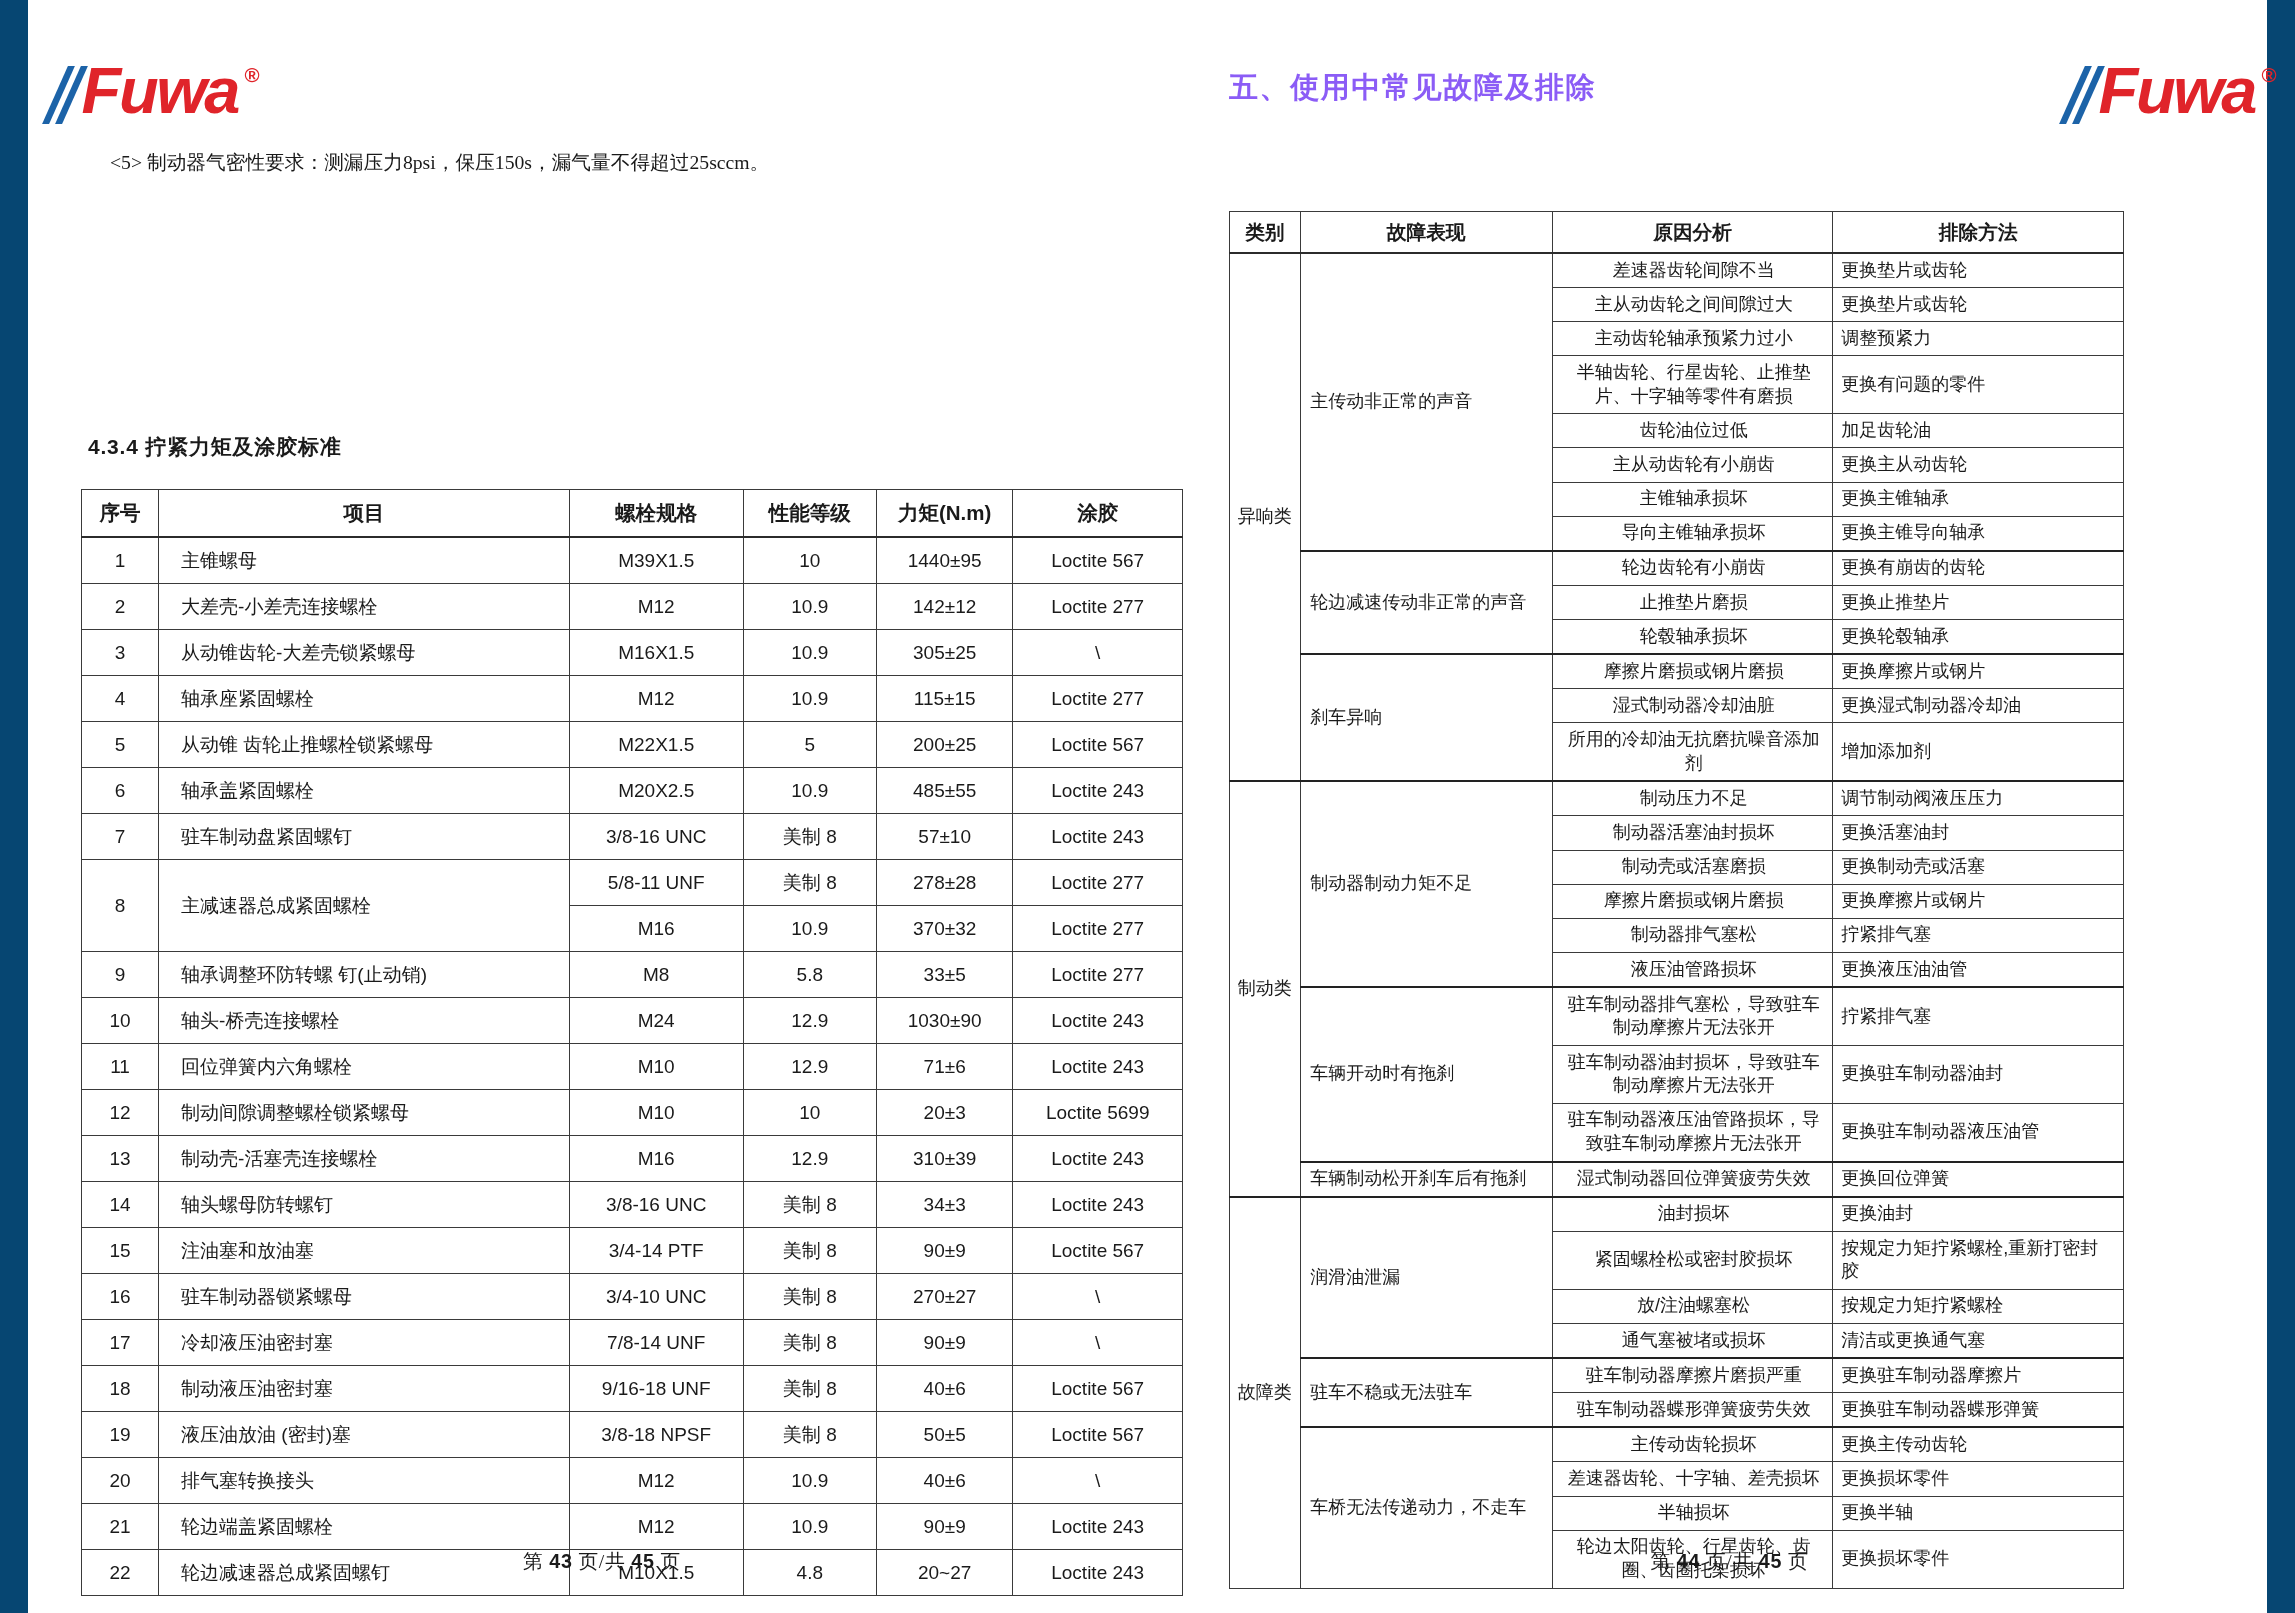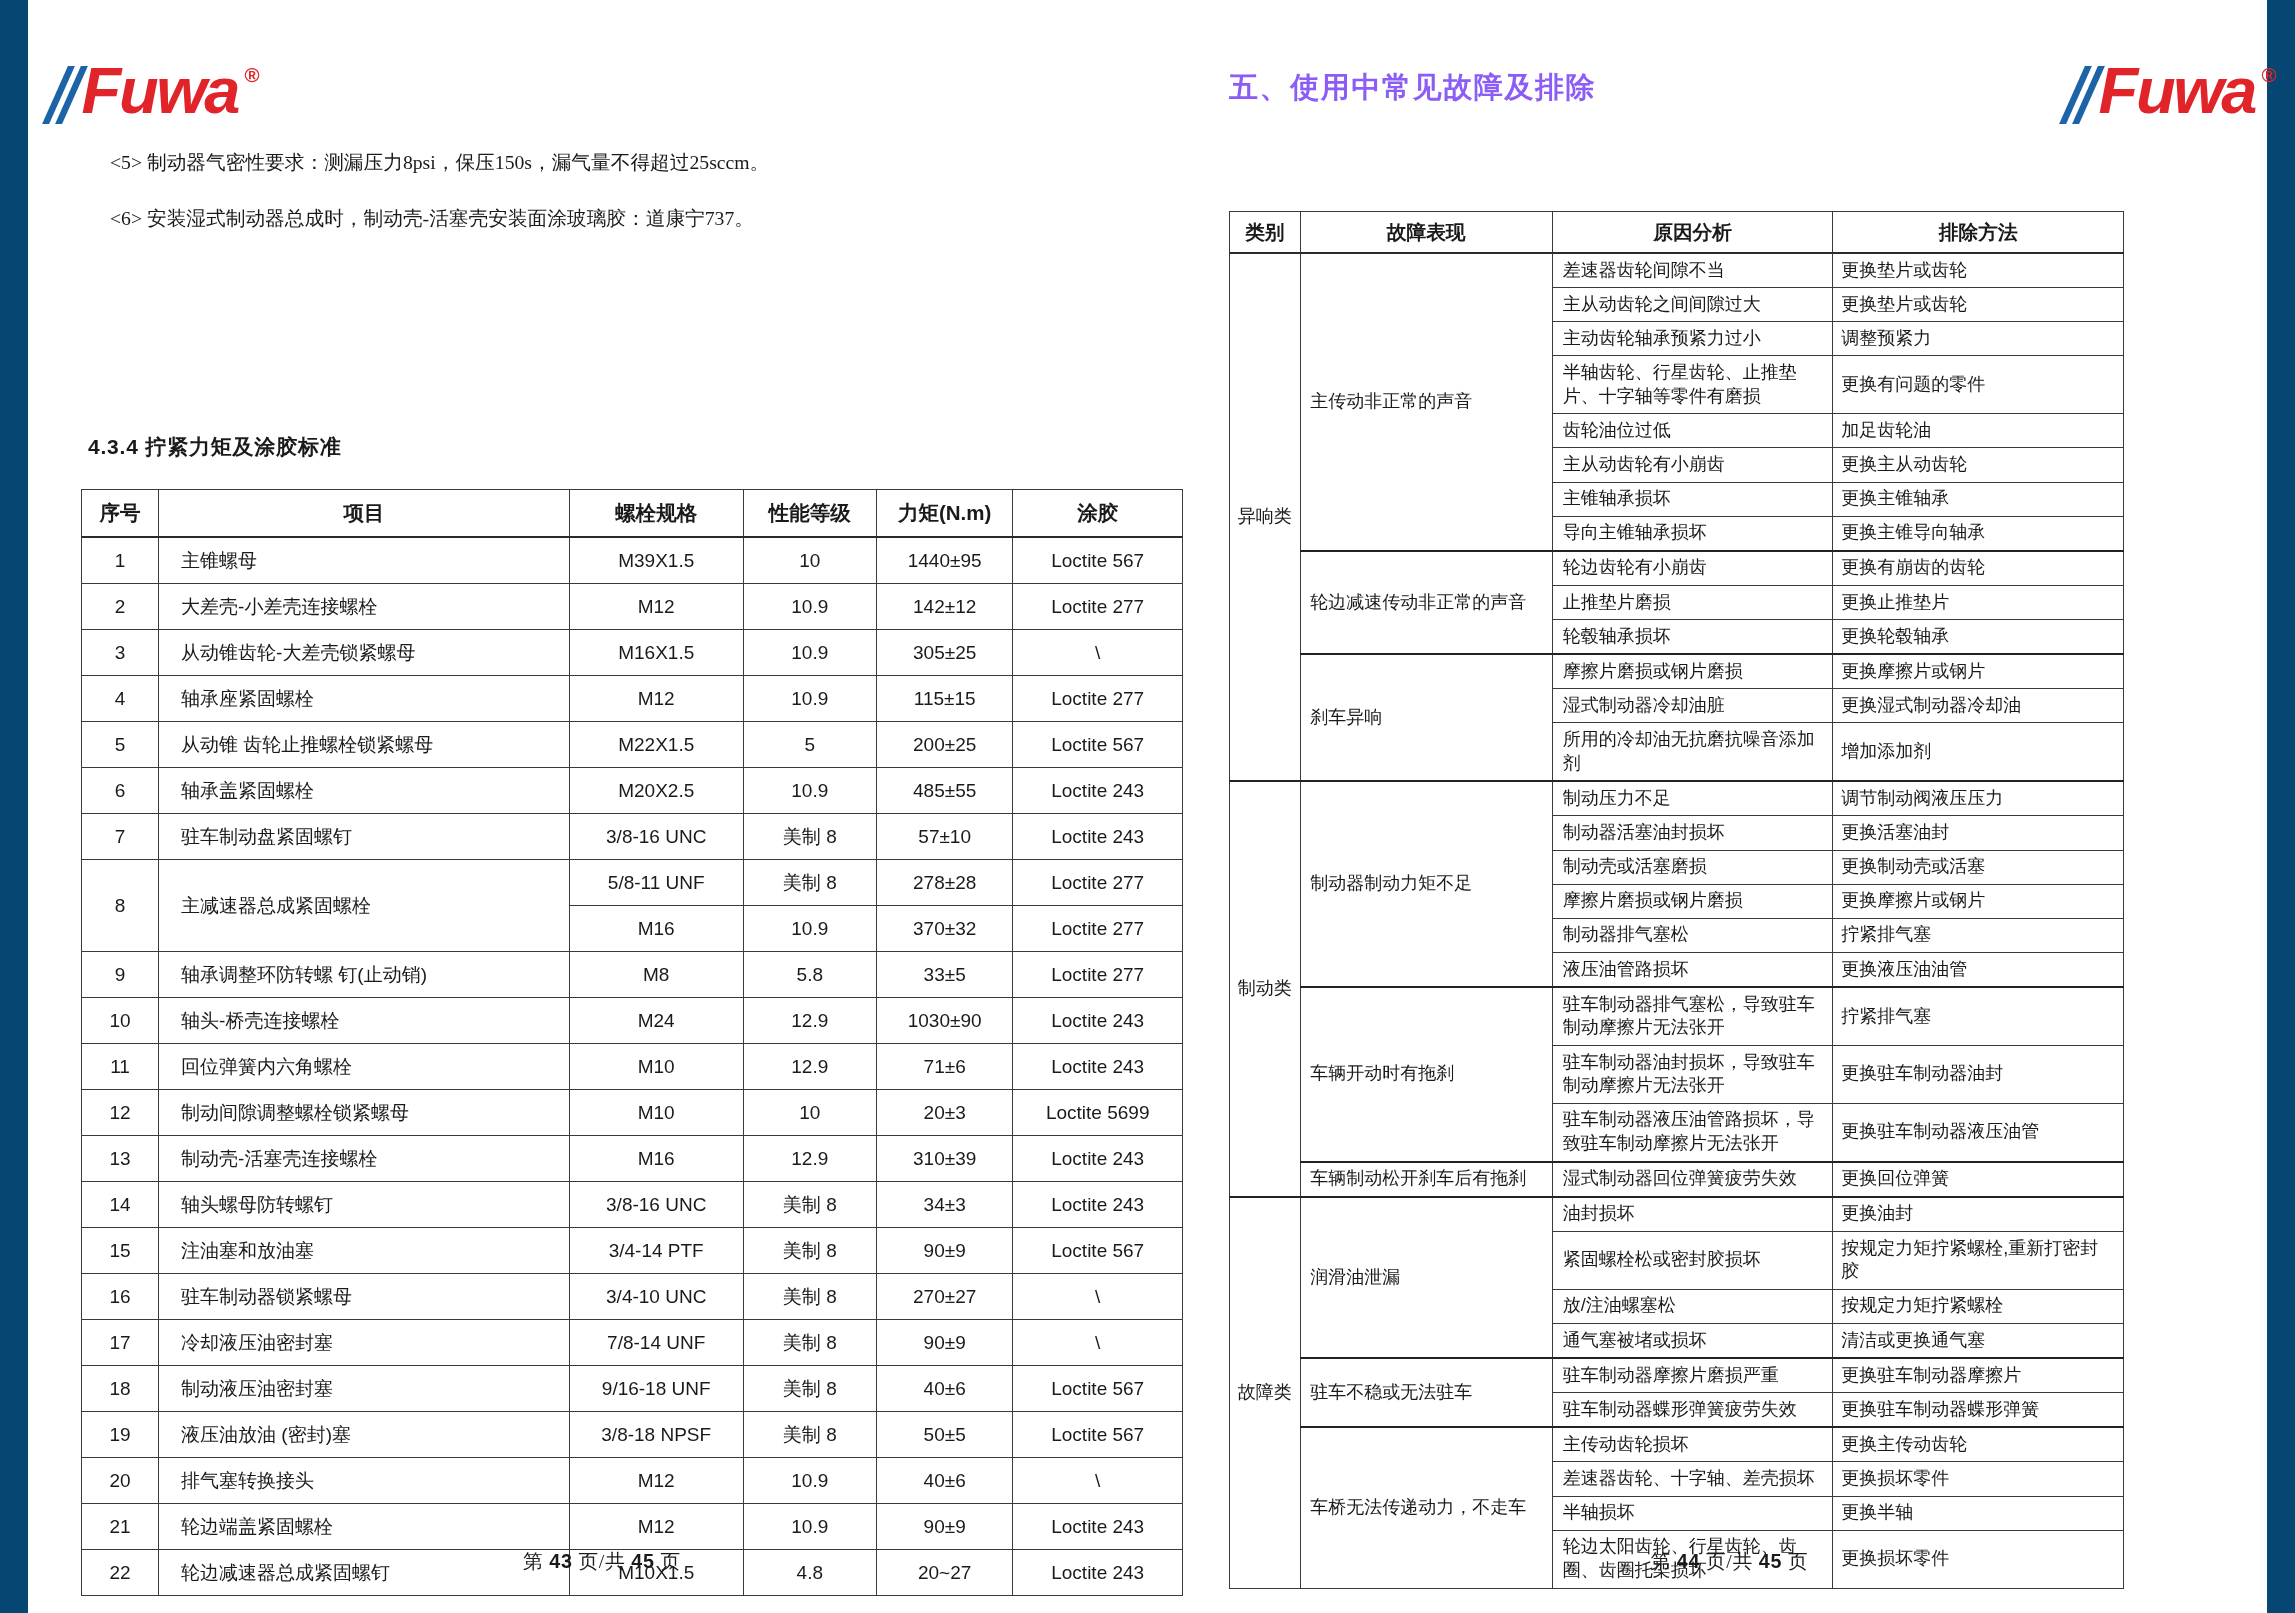--- a/index.html
+++ b/index.html
@@ -47,21 +47,21 @@
     font-size:29px;font-weight:bold;color:#8b5cf6;letter-spacing:1.6px;
     font-family:"Liberation Sans", sans-serif;}
 
   .fault-wrap{position:absolute;left:1229px;top:211px;width:895px;}
   .fault{border:1.9px solid #2b2b2b;}
   .fault th,.fault td{border:1.2px solid #3a3a3a;font-size:18px;line-height:1.32;overflow:hidden;}
   .fault th{height:38px;font-weight:bold;font-size:19.7px;text-align:center;border-bottom:2px solid #2b2b2b;}
   .fault td{padding:4.7px 7.9px;}
   .fault td.cat{text-align:center;padding:0 3.2px;}
   .fault td.sym{text-align:left;padding-left:9.5px;}
-  .fault td.cause{text-align:left;padding-left:10px;}
+  .fault td.cause{text-align:center;padding-left:10px;}
   .fault td.remedy{text-align:left;}
   .fault tr.cat-start td{border-top:2.8px solid #222;}
   .fault tr.group-start td{border-top:2px solid #222;}
 
   
   .footer{position:absolute;top:1548px;font-family:"Liberation Serif", serif;font-size:19.7px;
     text-align:center;letter-spacing:0.8px;}
   .footer.left{left:81px;width:1002px;padding-left:20px;}
   .footer.right{left:1229px;width:1001px;}
   .footer b{font-family:"Liberation Sans", sans-serif;font-weight:bold;}
@@ -84,21 +84,20 @@
   <span class="logo-slashes">
       <span class="logo-slash"></span>
       <span class="logo-slash"></span>
     </span>
   <span class="logo-text">Fuwa</span>
   <span class="logo-reg">®</span>
 </div>
 
 <div class="notes">
   <div class="note-line">&lt;5&gt; 制动器气密性要求：测漏压力8psi，保压150s，漏气量不得超过25sccm。</div>
-  <div class="note-line">&lt;6&gt; 安装湿式制动器总成时，制动壳-活塞壳安装面涂玻璃胶：道康宁737。</div>
 </div>
 
 <div class="section-title">4.3.4 拧紧力矩及涂胶标准</div>
 
 <div class="torque-wrap">
   <table class="torque">
       <colgroup>
         <col style="width: 7%;">
         <col style="width: 37.3%;">
         <col style="width: 15.8%;">

